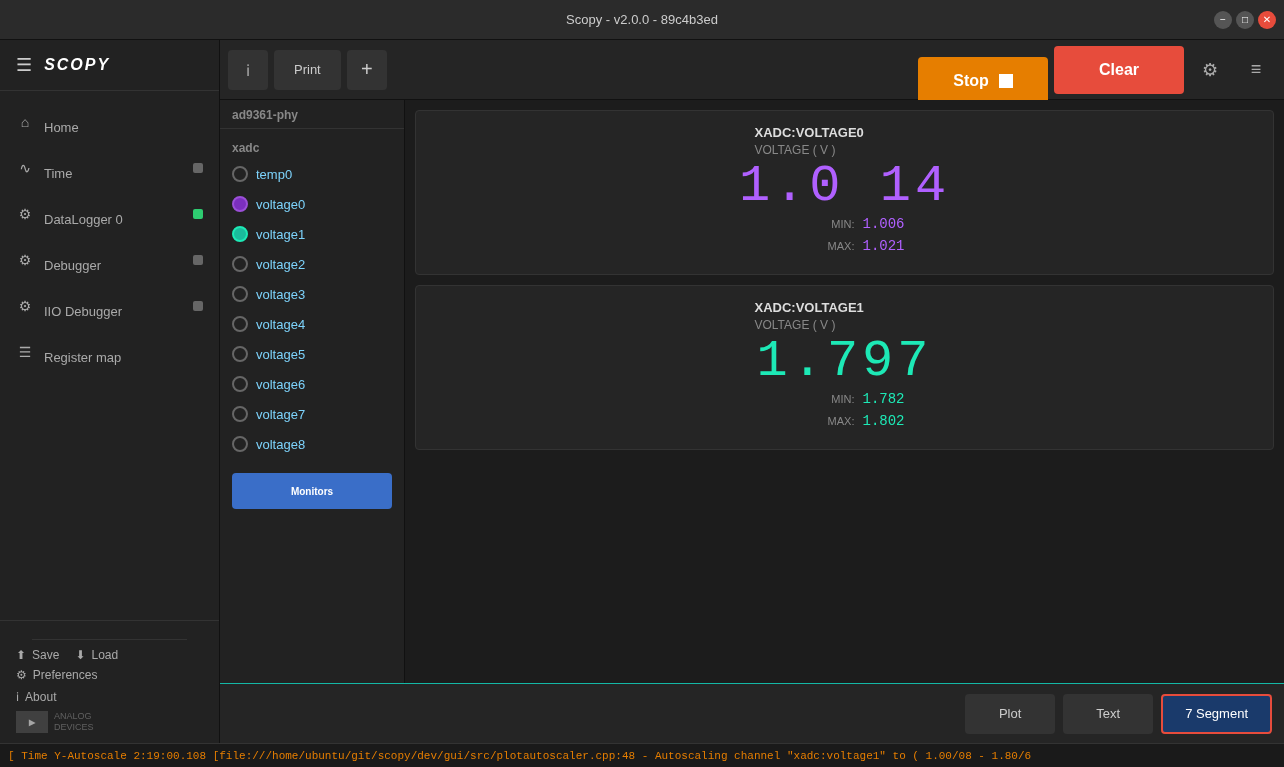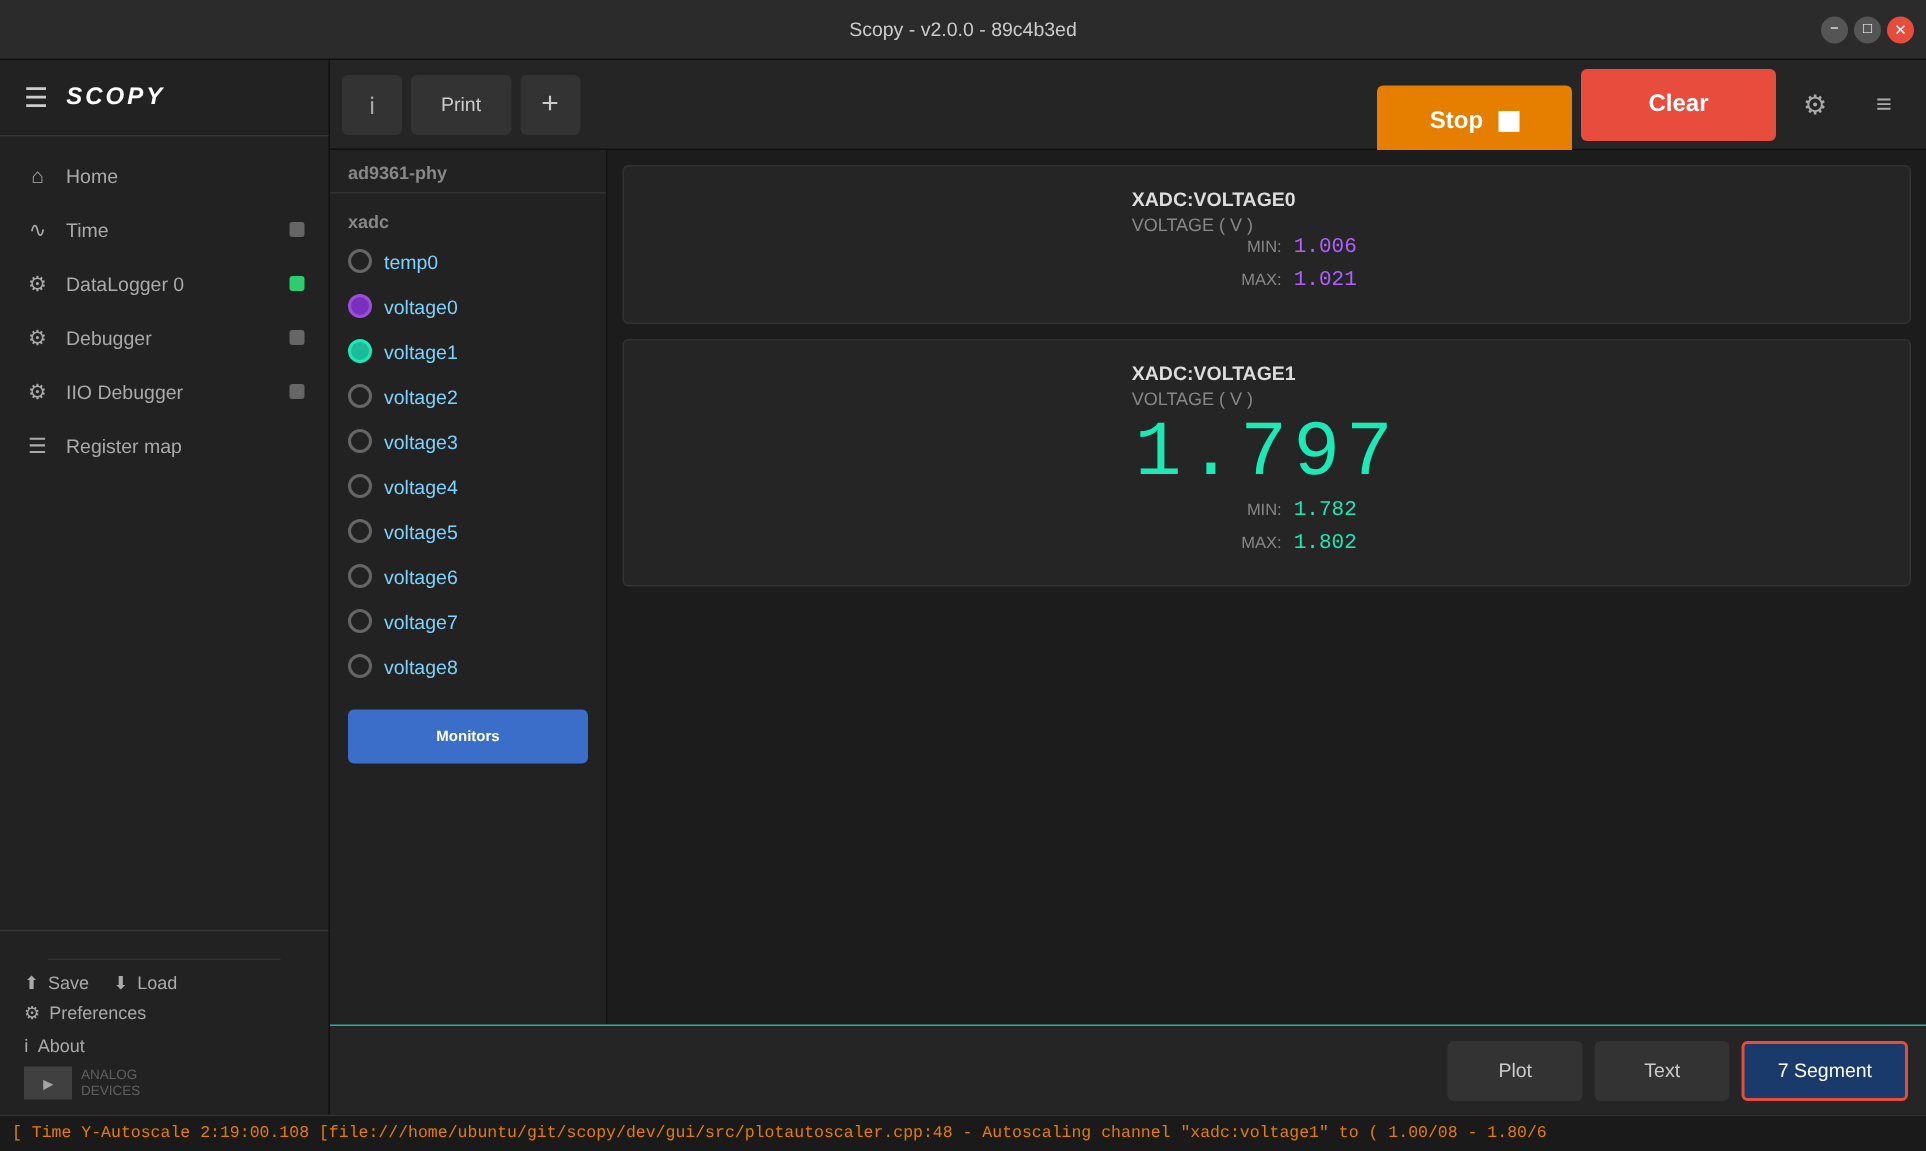--- a/index.html
+++ b/index.html
@@ -96,21 +96,21 @@
       gap: 10px;
       color: #aaa;
       font-size: 13px;
       transition: background 0.1s;
     }
     .sidebar-item .item-icon {
       width: 18px;
       text-align: center;
       font-size: 14px;
     }
-    .sidebar-item .item-label { flex: 1; }
+    .sidebar-item .item-label { flex: 1; margin-top: 11px; }
     .sidebar-item .item-indicator {
       width: 10px;
       height: 10px;
       border-radius: 2px;
     }
     .sidebar-item .item-indicator.gray { background: #666; }
     .sidebar-item .item-indicator.green { background: #2ecc71; }
     .sidebar-separator {
       border: none;
       border-top: 1px solid #333;
@@ -585,20 +585,21 @@
         </div>
       </div>
 
       <div class="display-area">
 
         <div class="data-card">
           <div class="data-card-info">
             <div class="data-card-name">XADC:VOLTAGE0</div>
             <div class="data-card-unit">VOLTAGE ( V )</div>
           </div>
+          <div class="data-card-value value-purple">1.0 14</div>
           <div class="data-card-stats">
             <div class="stat-row">
               <span class="stat-label">MIN:</span>
               <span class="stat-value stat-purple">1.006</span>
             </div>
             <div class="stat-row">
               <span class="stat-label">MAX:</span>
               <span class="stat-value stat-purple">1.021</span>
             </div>
           </div>

